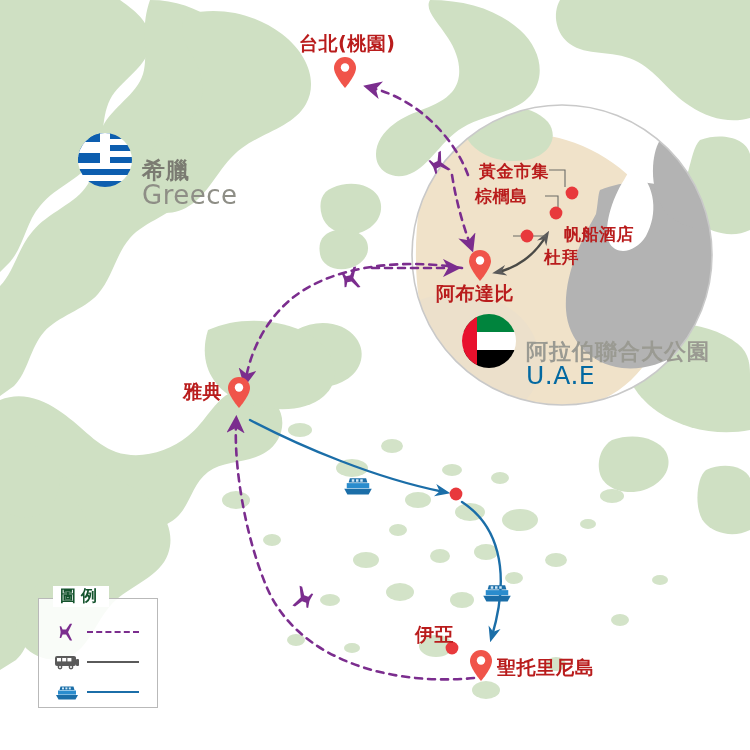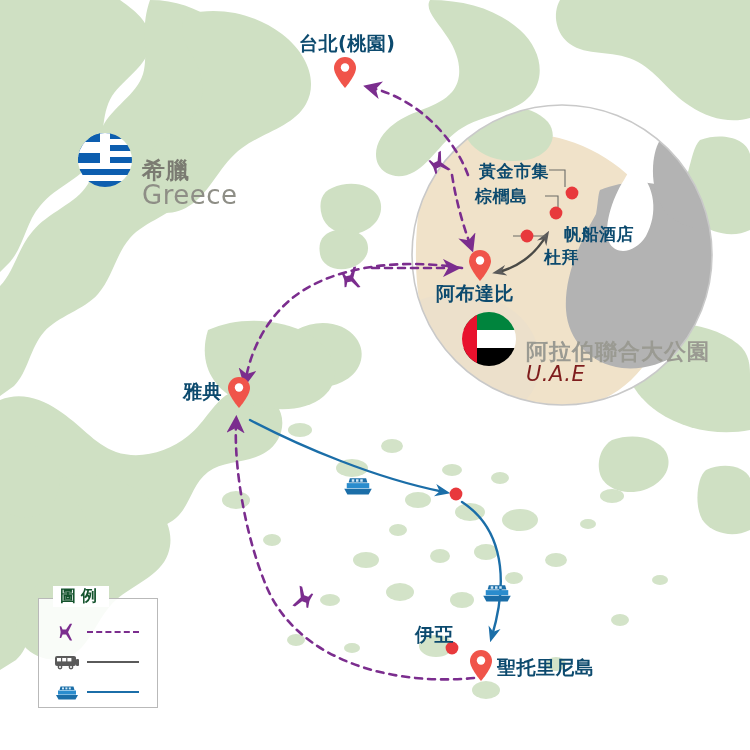--- a/index.html
+++ b/index.html
@@ -1,32 +1,32 @@
 <!DOCTYPE html>
 <html><head>
 <meta charset="utf-8">
 <style>
   html,body{margin:0;padding:0;background:#fff;}
   body{font-family:"DejaVu Sans","Liberation Sans",sans-serif;}
   #stage{position:relative;width:750px;height:750px;overflow:hidden;background:#ffffff;}
   #mapsvg{position:absolute;left:0;top:0;width:750px;height:750px;}
 
-  .lbl{position:absolute;white-space:nowrap;font-weight:700;color:#0c4a6e;
+  .lbl{position:absolute;white-space:nowrap;font-weight:700;color:#b91c1c;
        font-family:"DejaVu Sans","Liberation Sans",sans-serif;}
   .lbl-city{font-size:19px;letter-spacing:.5px;}
   .lbl-poi{font-size:17px;letter-spacing:.5px;}
 
   
   .country{position:absolute;display:flex;align-items:center;gap:10px;}
   .flagcirc{width:54px;height:54px;border-radius:50%;overflow:hidden;position:relative;flex:0 0 auto;}
   .ctext{display:flex;flex-direction:column;line-height:1.05;margin-top:48px;}
   .cname-zh{font-size:23px;font-weight:700;color:#7b7b72;letter-spacing:1px;}
   .cname-en{font-size:26px;font-weight:400;color:#8e8e86;letter-spacing:.5px;}
   .uae .cname-zh{font-size:22px;color:#9a9a92;}
-  .uae .cname-en{font-size:21px;color:#7f1d1d;font-style:italic;}
+  .uae .cname-en{font-size:25px;color:#0369a1;}
 
   
   .gr-stripes{position:absolute;inset:0;background:
      linear-gradient(#0d5eaf 0 11.11%, #fff 11.11% 22.22%, #0d5eaf 22.22% 33.33%,
      #fff 33.33% 44.44%, #0d5eaf 44.44% 55.55%, #fff 55.55% 66.66%,
      #0d5eaf 66.66% 77.77%, #fff 77.77% 88.88%, #0d5eaf 88.88% 100%);}
   .gr-canton{position:absolute;left:0;top:0;width:55.5%;height:55.5%;background:#0d5eaf;}
   .gr-cv{position:absolute;left:40%;top:0;width:20%;height:55.5%;background:#fff;}
   .gr-ch{position:absolute;left:0;top:18%;width:55.5%;height:20%;background:#fff;}
 

